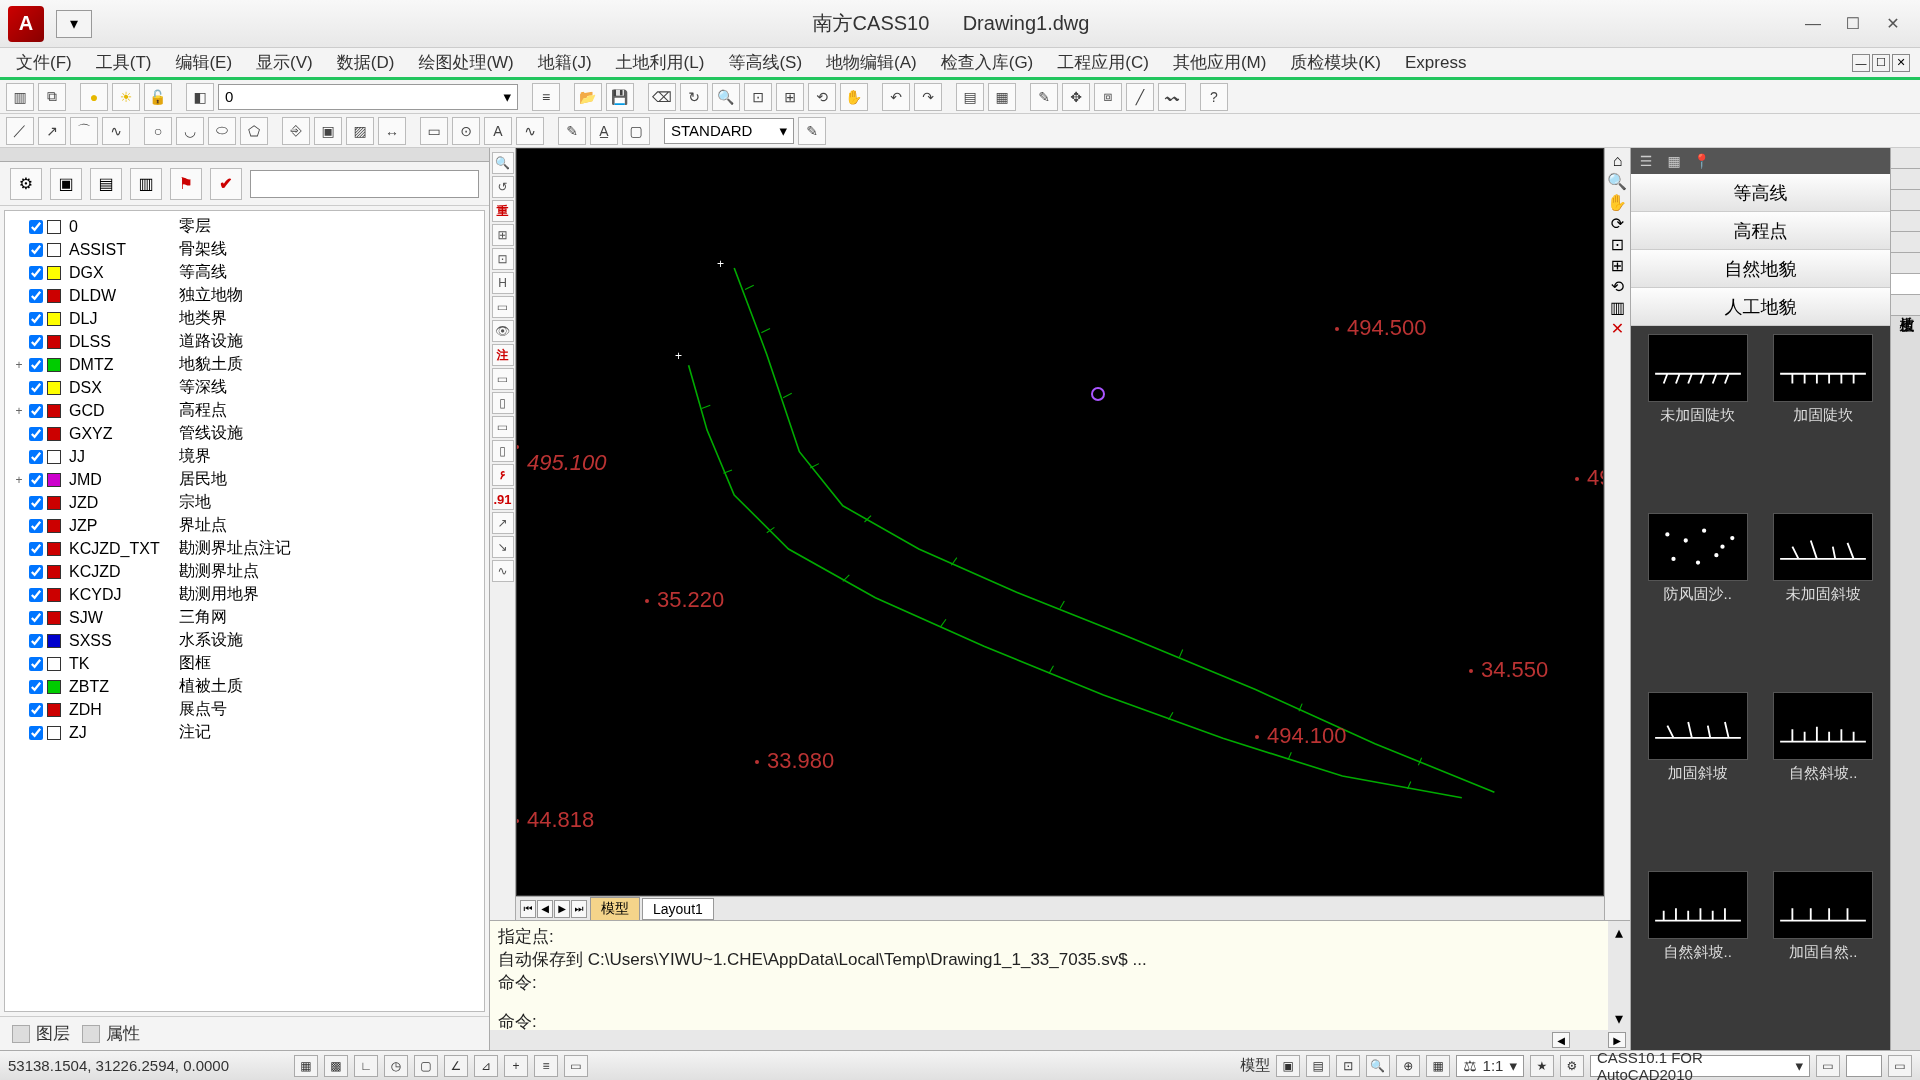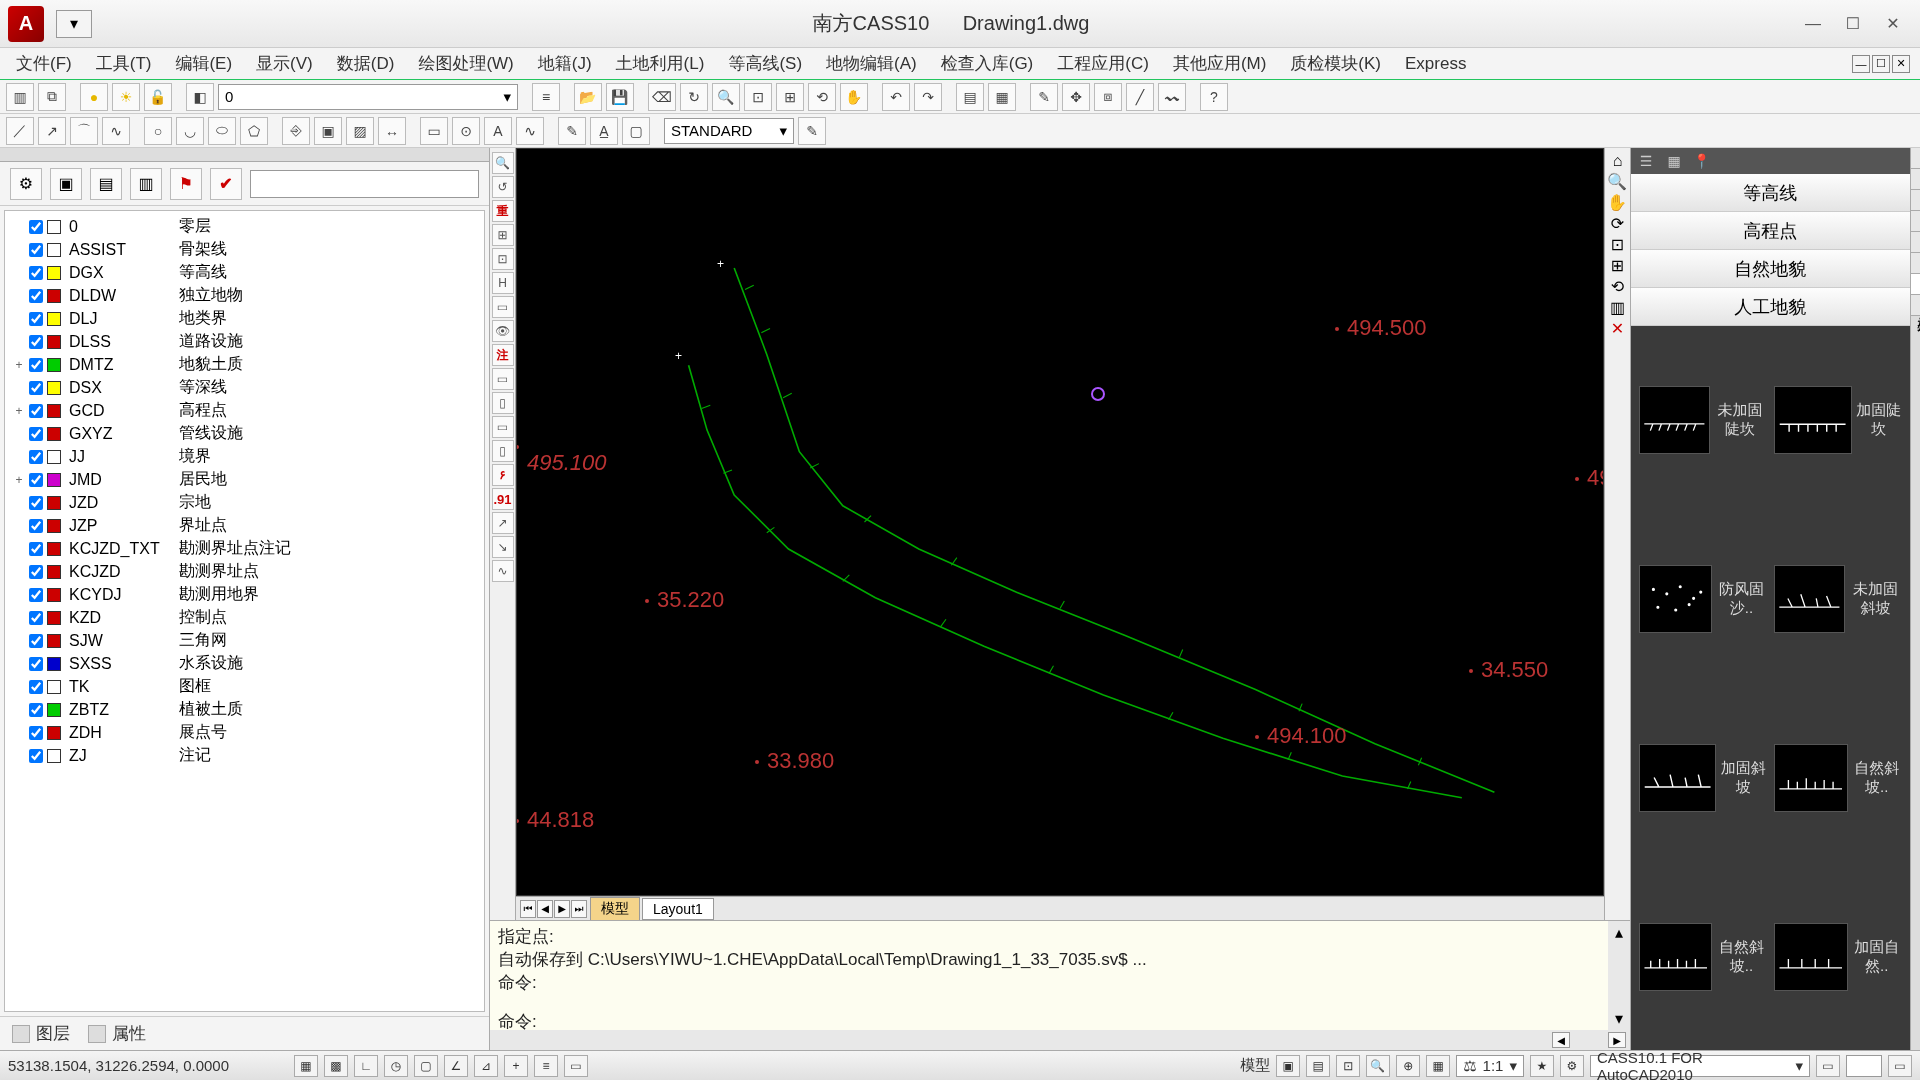--- a/index.html
+++ b/index.html
@@ -5,21 +5,21 @@
 * { margin: 0; padding: 0; box-sizing: border-box; font-family: "Microsoft YaHei", Arial, sans-serif; }
 body { background: #f0f0f0; overflow: hidden; width: 1920px; height: 1080px; position: relative; }
 
 .title-bar { height: 48px; background: linear-gradient(#f8f8f8,#e8e8e8); display: flex; align-items: center; padding: 0 8px; border-bottom: 1px solid #ccc; }
 .app-logo { width: 36px; height: 36px; background: linear-gradient(135deg,#c00,#800); border-radius: 4px; margin-right: 12px; display:flex;align-items:center;justify-content:center;color:#fff;font-weight:bold;font-size:20px;}
 .title-dropdown{width:36px;height:28px;border:1px solid #999;background:#f4f4f4;display:flex;align-items:center;justify-content:center;margin-right:8px;}
 .title-text { flex: 1; text-align: center; font-size: 20px; color: #333; }
 .win-controls { display: flex; gap: 18px; margin-right: 8px; }
 .win-btn { width: 22px; height: 22px; display:flex;align-items:center;justify-content:center;font-size:16px;color:#555; }
 
-.menu-bar { height: 32px; background: #f4f4f4; display: flex; align-items: center; padding: 0 6px; border-bottom: 1px solid #22c55e; gap: 4px; }
+.menu-bar { height: 32px; background: #f4f4f4; display: flex; align-items: center; padding: 0 6px; border-bottom: 3px solid #22c55e; gap: 4px; }
 .menu-item { padding: 4px 10px; font-size: 17px; color: #333; white-space:nowrap; }
 .menu-spacer { flex:1; }
 .menu-winbtns{display:flex;gap:2px;margin-right:4px;}
 .menu-winbtns div{width:18px;height:18px;border:1px solid #888;font-size:11px;display:flex;align-items:center;justify-content:center;}
 
 .toolbar { height: 34px; background: #f4f4f4; display: flex; align-items: center; padding: 0 6px; border-bottom: 1px solid #ccc; gap: 4px; }
 .tb-btn { width: 28px; height: 28px; border: 1px solid #bbb; background: #fafafa; display:flex;align-items:center;justify-content:center;font-size:14px;color:#444; }
 .tb-sep { width: 6px; }
 .layer-select { height: 26px; width: 300px; border: 1px solid #999; background: #fff; padding: 0 6px; font-size: 15px; display:flex;align-items:center; }
 
@@ -32,21 +32,21 @@
 .prop-toolbar { height: 44px; display: flex; align-items: center; padding: 6px 10px; gap: 8px; border-bottom:1px solid #ccc;}
 .prop-tb-btn{width:32px;height:32px;border:1px solid #bbb;background:#fafafa;display:flex;align-items:center;justify-content:center;}
 .prop-input{flex:1;height:28px;border:1px solid #999;background:#fff;}
 .layer-list { flex: 1; overflow: auto; background: #fff; margin: 4px; border: 1px solid #bbb; padding: 4px 2px;}
 .layer-row { display: flex; align-items: center; height: 23px; font-size: 16px; color: #000; gap: 4px; padding-left: 6px;}
 .layer-expand{width:12px;text-align:center;color:#666;font-size:12px;}
 .layer-cb{width:14px;height:14px;}
 .layer-swatch{width:14px;height:14px;border:1px solid #333;}
 .layer-code{width:110px;padding-left:4px;}
 .layer-name{flex:1;}
-.bottom-tabs{height:34px;display:flex;align-items:center;padding:0 12px;gap:18px;border-top:1px solid #ccc;}
+.bottom-tabs{height:34px;display:flex;align-items:center;padding:0 12px;gap:12px;border-top:1px solid #ccc;}
 .bottom-tab{display:flex;align-items:center;gap:6px;font-size:17px;color:#333;}
 .bottom-tab-icon{width:18px;height:18px;background:#ddd;border:1px solid #aaa;}
 
 .mid-wrap{display:flex;flex-direction:column;flex:1;}
 .mid-row{display:flex;flex:1;min-height:0;}
 .vtool{width:26px;background:#f0f0f0;border-right:1px solid #aaa;display:flex;flex-direction:column;gap:2px;padding:4px 1px;align-items:center;}
 .vtool .vbtn{width:22px;height:22px;border:1px solid #bbb;background:#fafafa;font-size:12px;display:flex;align-items:center;justify-content:center;color:#555;}
 .vbtn.red{color:#c00;font-weight:bold;}
 
 .canvas-area{flex:1;display:flex;flex-direction:column;min-width:0;}
@@ -71,21 +71,21 @@
 
 .right-vtool{width:26px;background:#f0f0f0;border-left:1px solid #aaa;display:flex;flex-direction:column;gap:2px;padding:4px 1px;align-items:center;}
 
 .right-panel{width:290px;background:#f4f4f4;border-left:1px solid #aaa;display:flex;}
 .palette-col{flex:1;display:flex;flex-direction:column;}
 .palette-tabs{height:26px;background:#555;display:flex;align-items:center;padding:0 6px;gap:10px;}
 .ptab-icon{width:18px;height:18px;color:#ccc;font-size:14px;display:flex;align-items:center;justify-content:center;}
 .cat-list{background:#e8e8e8;}
 .cat-btn{height:38px;display:flex;align-items:center;justify-content:center;font-size:18px;border-bottom:1px solid #ccc;background:linear-gradient(#fdfdfd,#e4e4e4);}
 .palette-grid{flex:1;background:#3a3a3a;overflow:auto;padding:8px;display:grid;grid-template-columns:1fr 1fr;gap:8px;}
-.pal-item{display:flex;flex-direction:row;align-items:center;gap:4px;justify-content:flex-end;}
+.pal-item{display:flex;flex-direction:column;align-items:center;gap:4px;}
 .pal-thumb{width:100px;height:68px;background:#000;border:1px solid #555;display:flex;align-items:center;justify-content:center;}
 .pal-label{color:#ddd;font-size:15px;text-align:center;}
 .side-tabs{width:30px;background:#ddd;display:flex;flex-direction:column;border-left:1px solid #aaa;}
 .side-tab{flex:0 0 auto;writing-mode:vertical-rl;padding:10px 4px;font-size:15px;border-bottom:1px solid #aaa;text-align:center;background:#e8e8e8;}
 .side-tab.active{background:#fff;}
 
 .status-bar{height:30px;background:linear-gradient(#f4f4f4,#e0e0e0);display:flex;align-items:center;padding:0 8px;font-size:15px;color:#333;gap:6px;border-top:1px solid #aaa;}
 .sb-coord{width:280px;}
 .sb-btn{width:24px;height:22px;border:1px solid #aaa;background:#f4f4f4;display:flex;align-items:center;justify-content:center;font-size:12px;}
 .sb-spacer{flex:1;}
@@ -336,27 +336,20 @@
   <span class="layer-swatch" style="background:#cc0000"></span>
   <span class="layer-code">KCJZD</span>
   <span class="layer-name">勘测界址点</span>
         </div>
         <div class="layer-row">
           <span class="layer-expand"></span>
   <input type="checkbox" class="layer-cb" checked="" style="">
   <span class="layer-swatch" style="background:#cc0000"></span>
   <span class="layer-code">KCYDJ</span>
   <span class="layer-name">勘测用地界</span>
-        </div>
-        <div class="layer-row">
-          <span class="layer-expand"></span>
-  <input type="checkbox" class="layer-cb" checked="" style="">
-  <span class="layer-swatch" style="background:#cc0000"></span>
-  <span class="layer-code">KZD</span>
-  <span class="layer-name">控制点</span>
         </div>
         <div class="layer-row">
           <span class="layer-expand"></span>
   <input type="checkbox" class="layer-cb" checked="" style="">
   <span class="layer-swatch" style="background:#cc0000"></span>
   <span class="layer-code">SJW</span>
   <span class="layer-name">三角网</span>
         </div>
         <div class="layer-row">
           <span class="layer-expand"></span>

